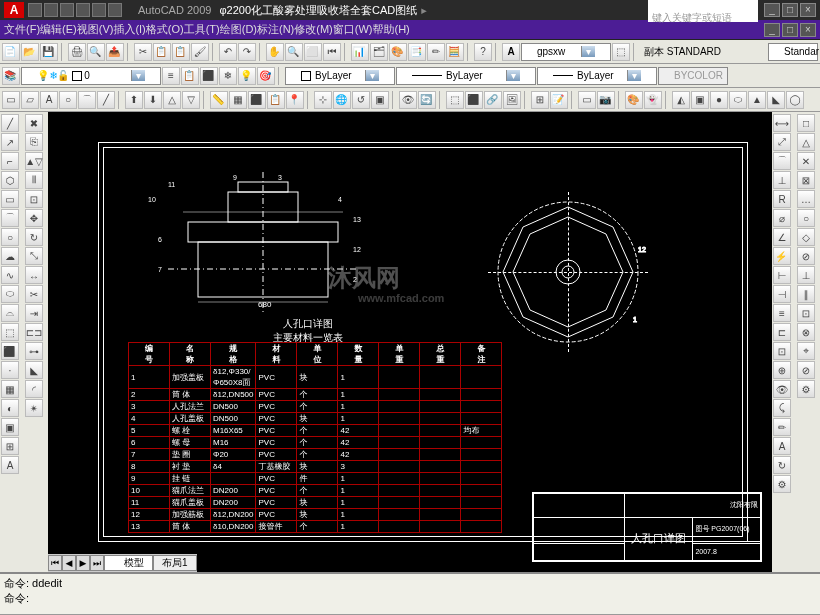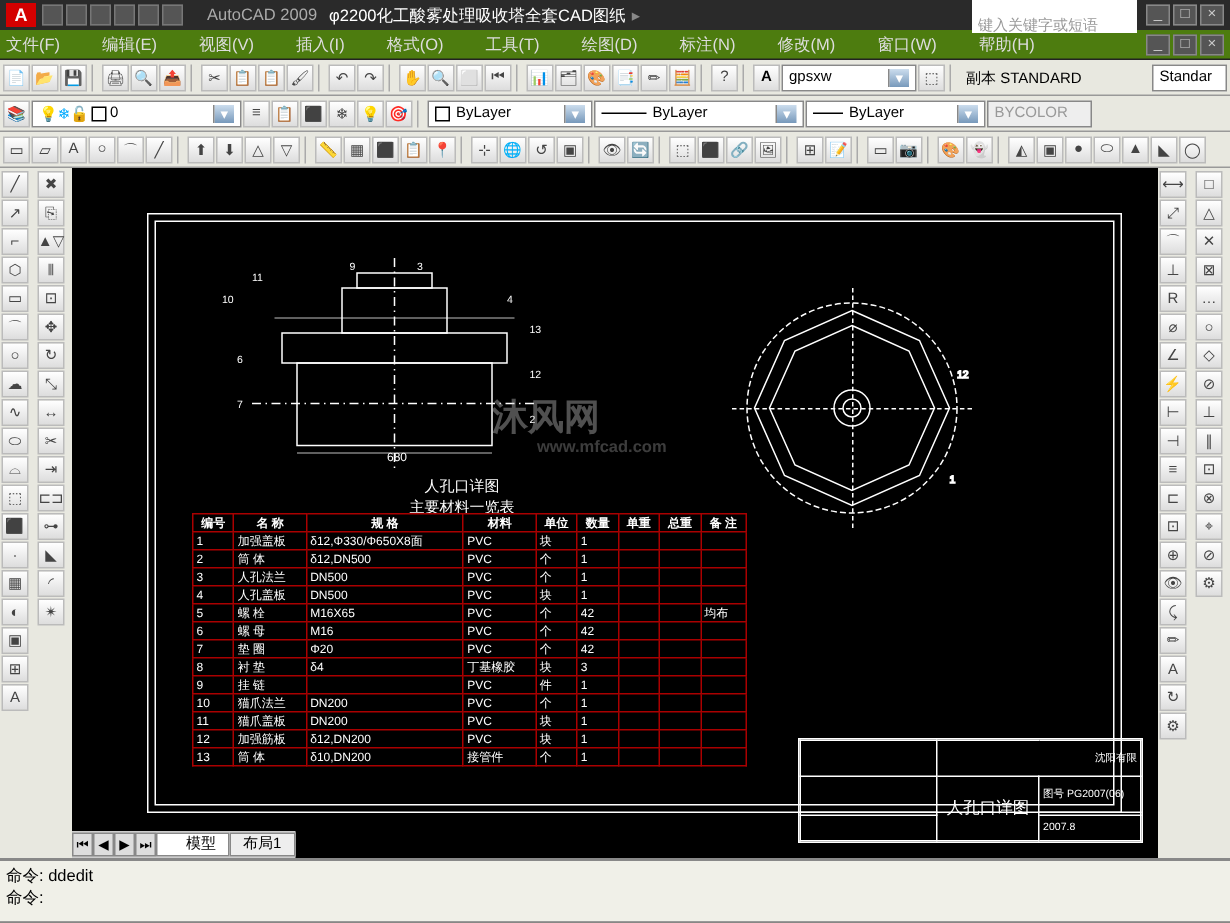--- a/index.html
+++ b/index.html
@@ -6,43 +6,43 @@
 body { background: #3a3a3a; width: 820px; height: 615px; overflow: hidden; font-size: 11px; }
 .titlebar { background: #2a2a2a; color: #ccc; height: 20px; display: flex; align-items: center; padding: 0 4px; }
 .logo { width: 20px; height: 16px; background: #d40000; color: #fff; font-weight: bold; text-align: center; line-height: 16px; margin-right: 4px; font-size: 12px; }
 .qat { display: flex; gap: 2px; margin-right: 8px; }
 .qat-btn { width: 14px; height: 14px; background: #555; border: 1px solid #777; }
 .titlebar-title { color: #aaa; margin-left: 8px; font-size: 11px; }
 .titlebar-doc { color: #fff; margin-left: 8px; font-size: 11px; }
 .search-box { margin-left: auto; background: #fff; height: 16px; width: 110px; padding: 12px 4px; color: #999; font-size: 10px; line-height: 16px; }
 .win-btns { display: flex; gap: 2px; margin-left: 6px; }
 .win-btn { width: 16px; height: 14px; background: #555; border: 1px solid #888; color: #ccc; text-align: center; line-height: 12px; font-size: 10px; }
-.menubar { background: #4d7c0f; height: 20px; display: flex; align-items: center; padding: 0 4px; gap: 28px; border-bottom: 1px solid #222; }
+.menubar { background: #4c1d95; height: 20px; display: flex; align-items: center; padding: 0 4px; gap: 0; border-bottom: 1px solid #222; }
 .menu-item { color: #ddd; font-size: 11px; cursor: pointer; }
 .doc-btns { margin-left: auto; display: flex; gap: 2px; }
 .toolbar-row { background: #e8e8e0; height: 24px; display: flex; align-items: center; padding: 0 2px; gap: 1px; border-bottom: 1px solid #999; }
 .tb-btn { width: 18px; height: 18px; border: 1px solid #bbb; background: linear-gradient(#fff,#ddd); display: flex; align-items: center; justify-content: center; font-size: 10px; color: #444; }
 .tb-sep { width: 4px; height: 18px; border-left: 1px solid #aaa; margin: 0 2px; }
-.dropdown { height: 18px; background: #fff; border: 1px solid #888; display: flex; align-items: center; padding: 0 4px; font-size: 10px; }
+.dropdown { height: 18px; background: #fff; border: 1px solid #888; display: flex; align-items: center; padding: 0 15px; font-size: 10px; }
 .dropdown-arrow { margin-left: auto; width: 14px; background: linear-gradient(#cde,#79b); text-align: center; color: #fff; border-left: 1px solid #888; }
 .main-area { display: flex; height: 460px; }
 .left-tools { width: 24px; background: #e8e8e0; display: flex; flex-direction: column; gap: 1px; padding: 2px 1px; }
 .left-tools2 { width: 24px; background: #e8e8e0; display: flex; flex-direction: column; gap: 1px; padding: 2px 1px; }
 .right-tools { width: 24px; background: #e8e8e0; display: flex; flex-direction: column; gap: 1px; padding: 2px 1px; }
 .canvas-area { flex: 1; background: #000; position: relative; overflow: hidden; }
 .drawing-frame { position: absolute; left: 50px; top: 30px; width: 650px; height: 400px; border: 1px solid #fff; }
 .drawing-inner { position: absolute; left: 55px; top: 35px; width: 640px; height: 390px; border: 1px solid #fff; }
 .section-view { position: absolute; left: 90px; top: 60px; width: 260px; height: 140px; }
 .plan-view { position: absolute; left: 440px; top: 80px; width: 160px; height: 160px; }
 .centerline-h { position: absolute; left: 0; top: 50%; width: 100%; border-top: 1px dashed #fff; }
 .centerline-v { position: absolute; top: 0; left: 50%; height: 100%; border-left: 1px dashed #fff; }
 .table-title { position: absolute; left: 200px; top: 205px; color: #fff; font-size: 10px; text-align: center; width: 120px; }
 .bom-table { position: absolute; left: 80px; top: 230px; width: 370px; border-collapse: collapse; }
 .bom-table td { border: 1px solid #a00; color: #fff; font-size: 8px; padding: 0 2px; height: 11px; line-height: 11px; }
-.bom-table th { border: 1px solid #a00; color: #fff; font-size: 8px; padding: 0 2px; height: 11px; }
+.bom-table th { border: 1px solid #a00; color: #fff; font-size: 8px; padding: 0 16px; height: 11px; }
 .title-block { position: absolute; right: 10px; bottom: 10px; width: 230px; height: 70px; border: 1px solid #fff; }
 .title-block td { border: 1px solid #fff; color: #fff; font-size: 8px; padding: 0 2px; }
 .watermark { position: absolute; left: 280px; top: 150px; color: rgba(200,200,200,0.4); font-size: 24px; font-weight: bold; pointer-events: none; }
 .watermark-url { position: absolute; left: 310px; top: 180px; color: rgba(200,200,200,0.3); font-size: 11px; pointer-events: none; font-weight: bold; }
 .tabs { position: absolute; bottom: 0; left: 0; height: 18px; background: #ccc; display: flex; align-items: center; }
 .tab { padding: 0 8px; font-size: 10px; background: #eee; border: 1px solid #888; height: 16px; line-height: 14px; }
 .tab.active { background: #fff; padding-left: 19px; }
 .tab-nav { width: 14px; height: 16px; background: #ddd; border: 1px solid #888; text-align: center; font-size: 9px; line-height: 14px; }
 .command-area { background: #f0f0e8; height: 42px; border-top: 2px solid #888; padding: 2px 4px; font-size: 11px; font-family: monospace; }
 .command-line { color: #000; }

